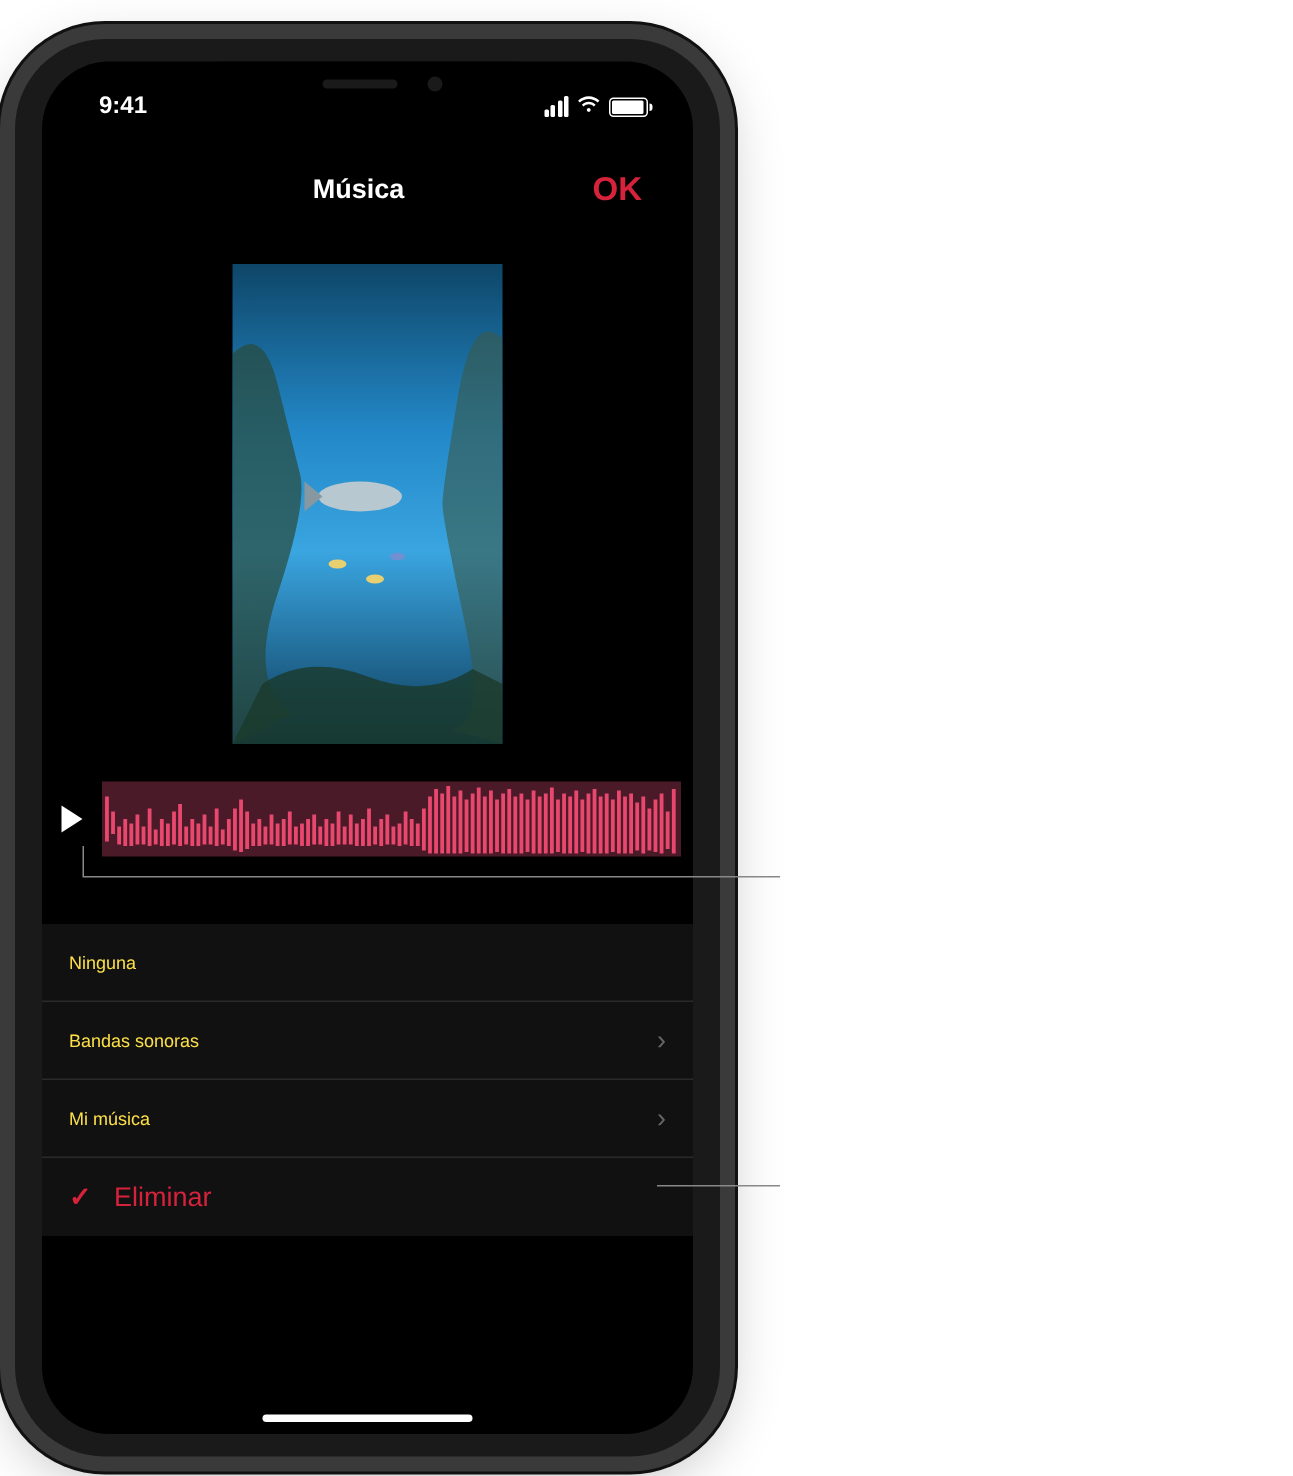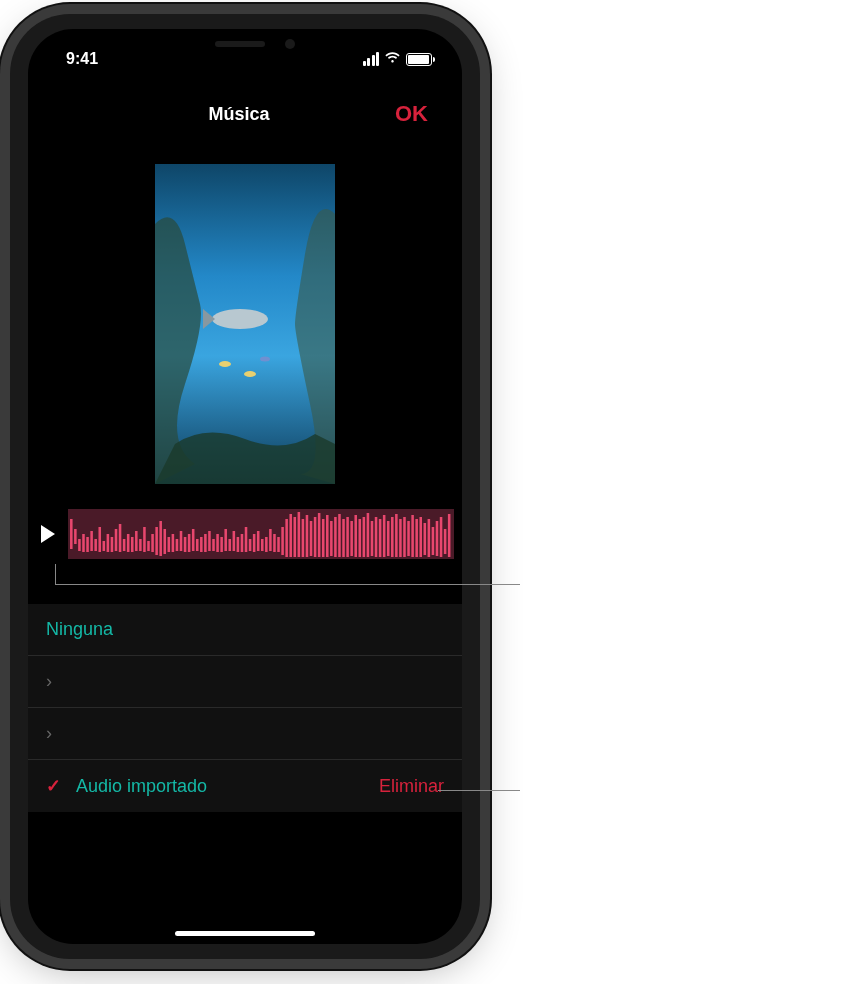--- a/index.html
+++ b/index.html
@@ -15,21 +15,21 @@
       left: 0;
       top: 0;
       width: 490px;
       height: 970px;
     }
     .phone-frame {
       position: relative;
       width: 470px;
       height: 945px;
       margin-left: 10px;
-      margin-top: 14px;
+      margin-top: 26px;
       border-radius: 60px;
       background: #1a1a1a;
       box-shadow: 0 0 0 10px #3a3a3a, 0 0 0 12px #111, 0 10px 40px rgba(0,0,0,0.3);
       overflow: hidden;
     }
     .side-btn {
       position: absolute;
       background: #2a2a2a;
       border-radius: 2px;
     }
@@ -210,22 +210,22 @@
     .check-icon {
       width: 20px;
       margin-right: 10px;
       color: #d7223c;
       font-size: 18px;
       font-weight: bold;
     }
     .no-check { width: 0; margin-right: 0; }
     .list-label {
       flex: 1;
-      color: #14b8a6;
-      font-size: 18px;
+      color: #fde047;
+      font-size: 12px;
     }
     .chevron {
       color: #666;
       font-size: 18px;
     }
     .delete-btn {
       color: #d7223c;
       font-size: 18px;
     }
 
@@ -416,29 +416,30 @@
           </div>
         </div>
 
         <div class="list-section">
           <div class="list-item">
             <div class="check-icon no-check"></div>
             <div class="list-label">Ninguna</div>
           </div>
           <div class="list-item">
             <div class="check-icon no-check"></div>
+            <div class="list-label">Bandas sonoras</div>
             <div class="chevron">›</div>
           </div>
           <div class="list-item">
             <div class="check-icon no-check"></div>
+            <div class="list-label">Mi música</div>
             <div class="chevron">›</div>
           </div>
           <div class="list-item">
             <div class="check-icon">✓</div>
-            <div class="list-label">Audio importado</div>
             <div class="delete-btn">Eliminar</div>
           </div>
         </div>
       </div>
 
       <div class="home-indicator"></div>
     </div>
   </div>
 </div>
 

